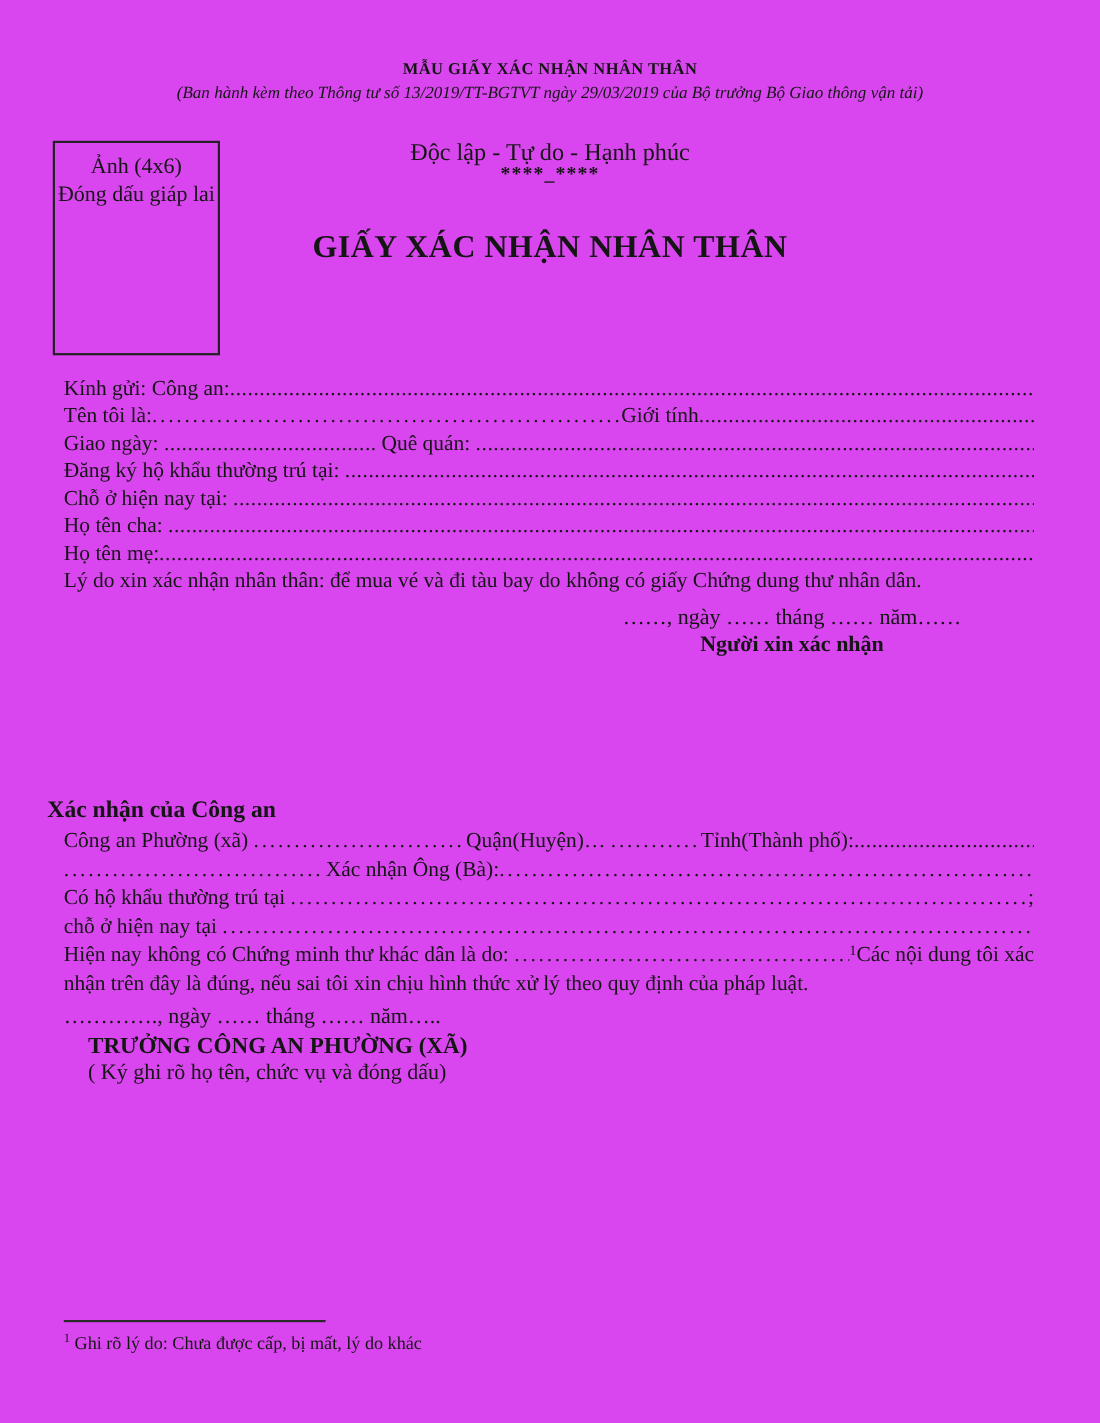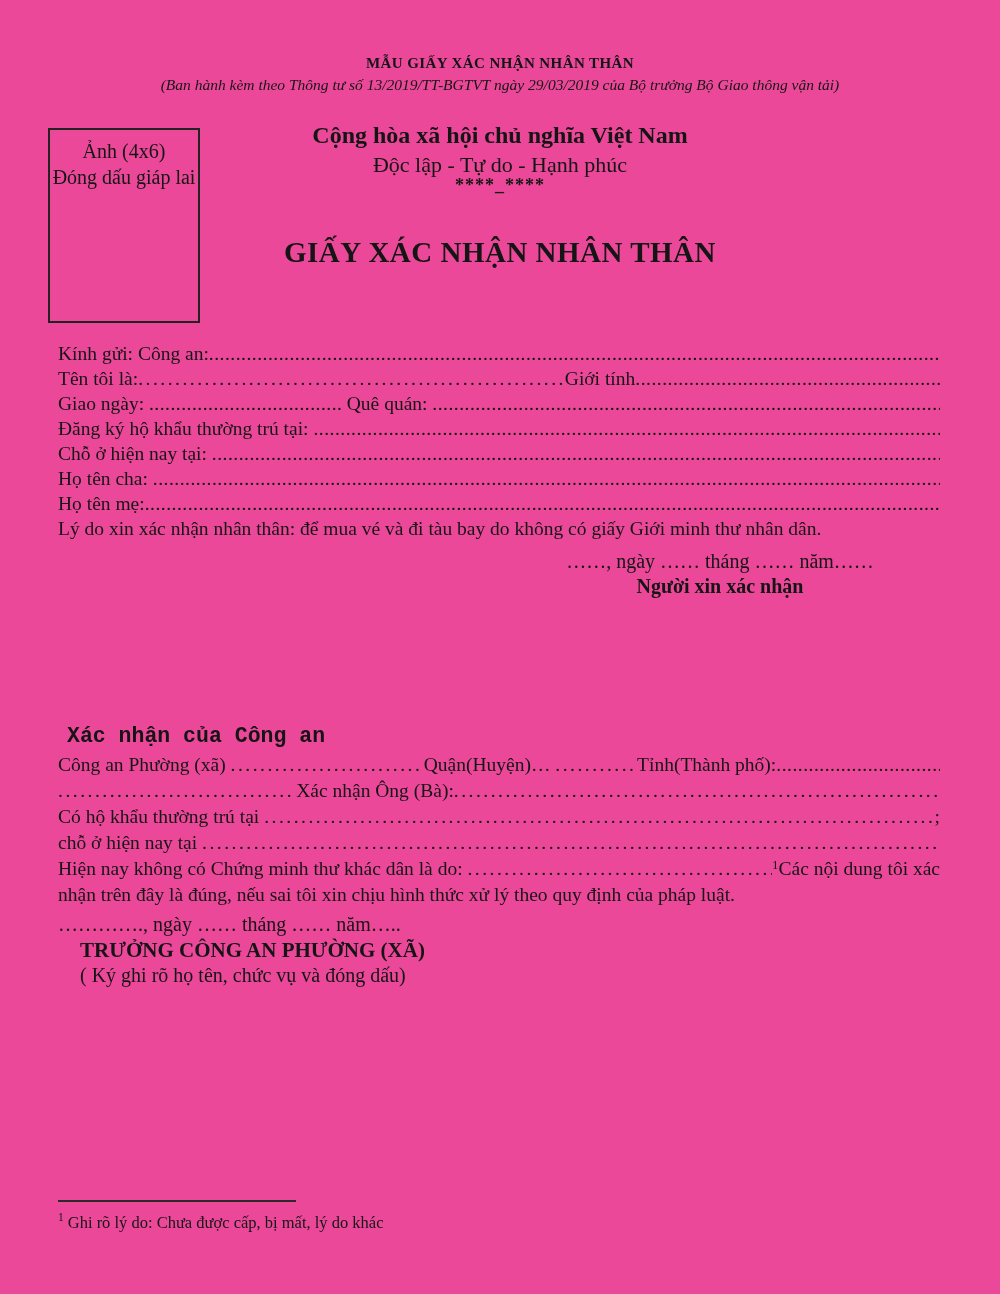--- a/index.html
+++ b/index.html
@@ -1,17 +1,17 @@
 <!DOCTYPE html>
 <html><head>
 <meta charset="utf-8">
 <style>
   html,body{margin:0;padding:0;background:#e8e8e8;}
   .page{
-    width:1000px;height:1294px;margin:0 auto;background:#ec4899;
+    width:1000px;height:1294px;margin:0 auto;background:#d946ef;
     position:relative;color:#151515;overflow:hidden;
     font-family:"Liberation Serif","DejaVu Serif",serif;
   }
   .top-title{padding-top:55px;text-align:center;font-weight:bold;font-size:15px;letter-spacing:.4px;}
   .top-note{text-align:center;font-style:italic;font-size:15.5px;margin-top:4px;}
   .mid{position:relative;margin-top:6px;height:186px;}
   .photo-box{
     position:absolute;left:48px;top:0;width:148px;height:183px;
     border:2px solid #222;text-align:center;font-size:20px;line-height:1.3;
     padding-top:8px;box-sizing:content-box;margin-top:28px;
@@ -25,21 +25,21 @@
   .form-a{margin-top:55px;}
   .fline{display:flex;align-items:baseline;line-height:25px;height:25px;overflow:hidden;}
   .form-p .fline{line-height:26px;height:26px;font-family:Liberation Serif, serif;}
   .lbl{white-space:pre;flex:0 0 auto;}
   .dots{flex-basis:0;overflow:hidden;white-space:pre;}
   .dots.dense{letter-spacing:0.5px;}
   .dots.sparse{letter-spacing:2.5px;}
   .fsup{flex:0 0 auto;font-size:13px;position:relative;top:-6px;}
   .sign-a{margin-left:540px;margin-top:8px;width:360px;text-align:center;font-size:20px;line-height:25px;}
   .sign-bold{font-weight:bold;}
-  .sec-h{margin:124px 0 0 67px;font-size:21.5px;font-weight:bold;line-height:27px;font-family:Liberation Mono, monospace;}
+  .sec-h{margin:124px 0 0 43px;font-size:21.5px;font-weight:bold;line-height:27px;}
   .form-p{margin-top:2px;}
   .sign-p{margin-left:58px;margin-top:4px;font-size:20px;line-height:25.5px;}
   .sign-p .indent{padding-left:22px;}
   .sign-p .sign-bold{font-size:21px;}
   .footnote{position:absolute;left:58px;top:1200px;font-size:16.5px;}
   .fn-rule{width:238px;border-top:2px solid #2a2a2a;margin-bottom:9px;}
   .fn-text sup{font-size:11.5px;margin-right:4px;}
 </style>
 </head>
 <body>
@@ -48,21 +48,20 @@
 
   <div class="top-title">MẪU GIẤY XÁC NHẬN NHÂN THÂN</div>
   <div class="top-note">(Ban hành kèm theo Thông tư số 13/2019/TT-BGTVT ngày 29/03/2019 của Bộ trưởng Bộ Giao thông vận tải)</div>
 
   <div class="mid">
     <div class="photo-box">
       <div>Ảnh (4x6)</div>
       <div>Đóng dấu giáp lai</div>
     </div>
     <div class="nat">
-      <div class="nat-country">Cộng hòa xã hội chủ nghĩa Việt Nam</div>
       <div class="nat-motto">Độc lập - Tự do - Hạnh phúc</div>
       <div class="nat-div">****_****</div>
     </div>
     <div class="doc-title">GIẤY XÁC NHẬN NHÂN THÂN</div>
   </div>
 
   <div class="form-block form-a">
       <div class="fline">
         <span class="lbl">Kính gửi: Công an:</span>
         <span class="dots dense" style="flex-grow: 1;">........................................................................................................................................................................................................................................................................</span>
@@ -89,21 +88,21 @@
       </div>
       <div class="fline">
         <span class="lbl">Họ tên cha: </span>
         <span class="dots dense" style="flex-grow: 1;">........................................................................................................................................................................................................................................................................</span>
       </div>
       <div class="fline">
         <span class="lbl">Họ tên mẹ:</span>
         <span class="dots dense" style="flex-grow: 1;">........................................................................................................................................................................................................................................................................</span>
       </div>
       <div class="fline">
-        <span class="lbl">Lý do xin xác nhận nhân thân: để mua vé và đi tàu bay do không có giấy Giới minh thư nhân dân.</span>
+        <span class="lbl">Lý do xin xác nhận nhân thân: để mua vé và đi tàu bay do không có giấy Chứng dung thư nhân dân.</span>
       </div>
     </div>
 
   <div class="sign-a">
     <div>……, ngày …… tháng …… năm……</div>
     <div class="sign-bold">Người xin xác nhận</div>
   </div>
 
   <div class="sec-h">Xác nhận của Công an</div>
 

